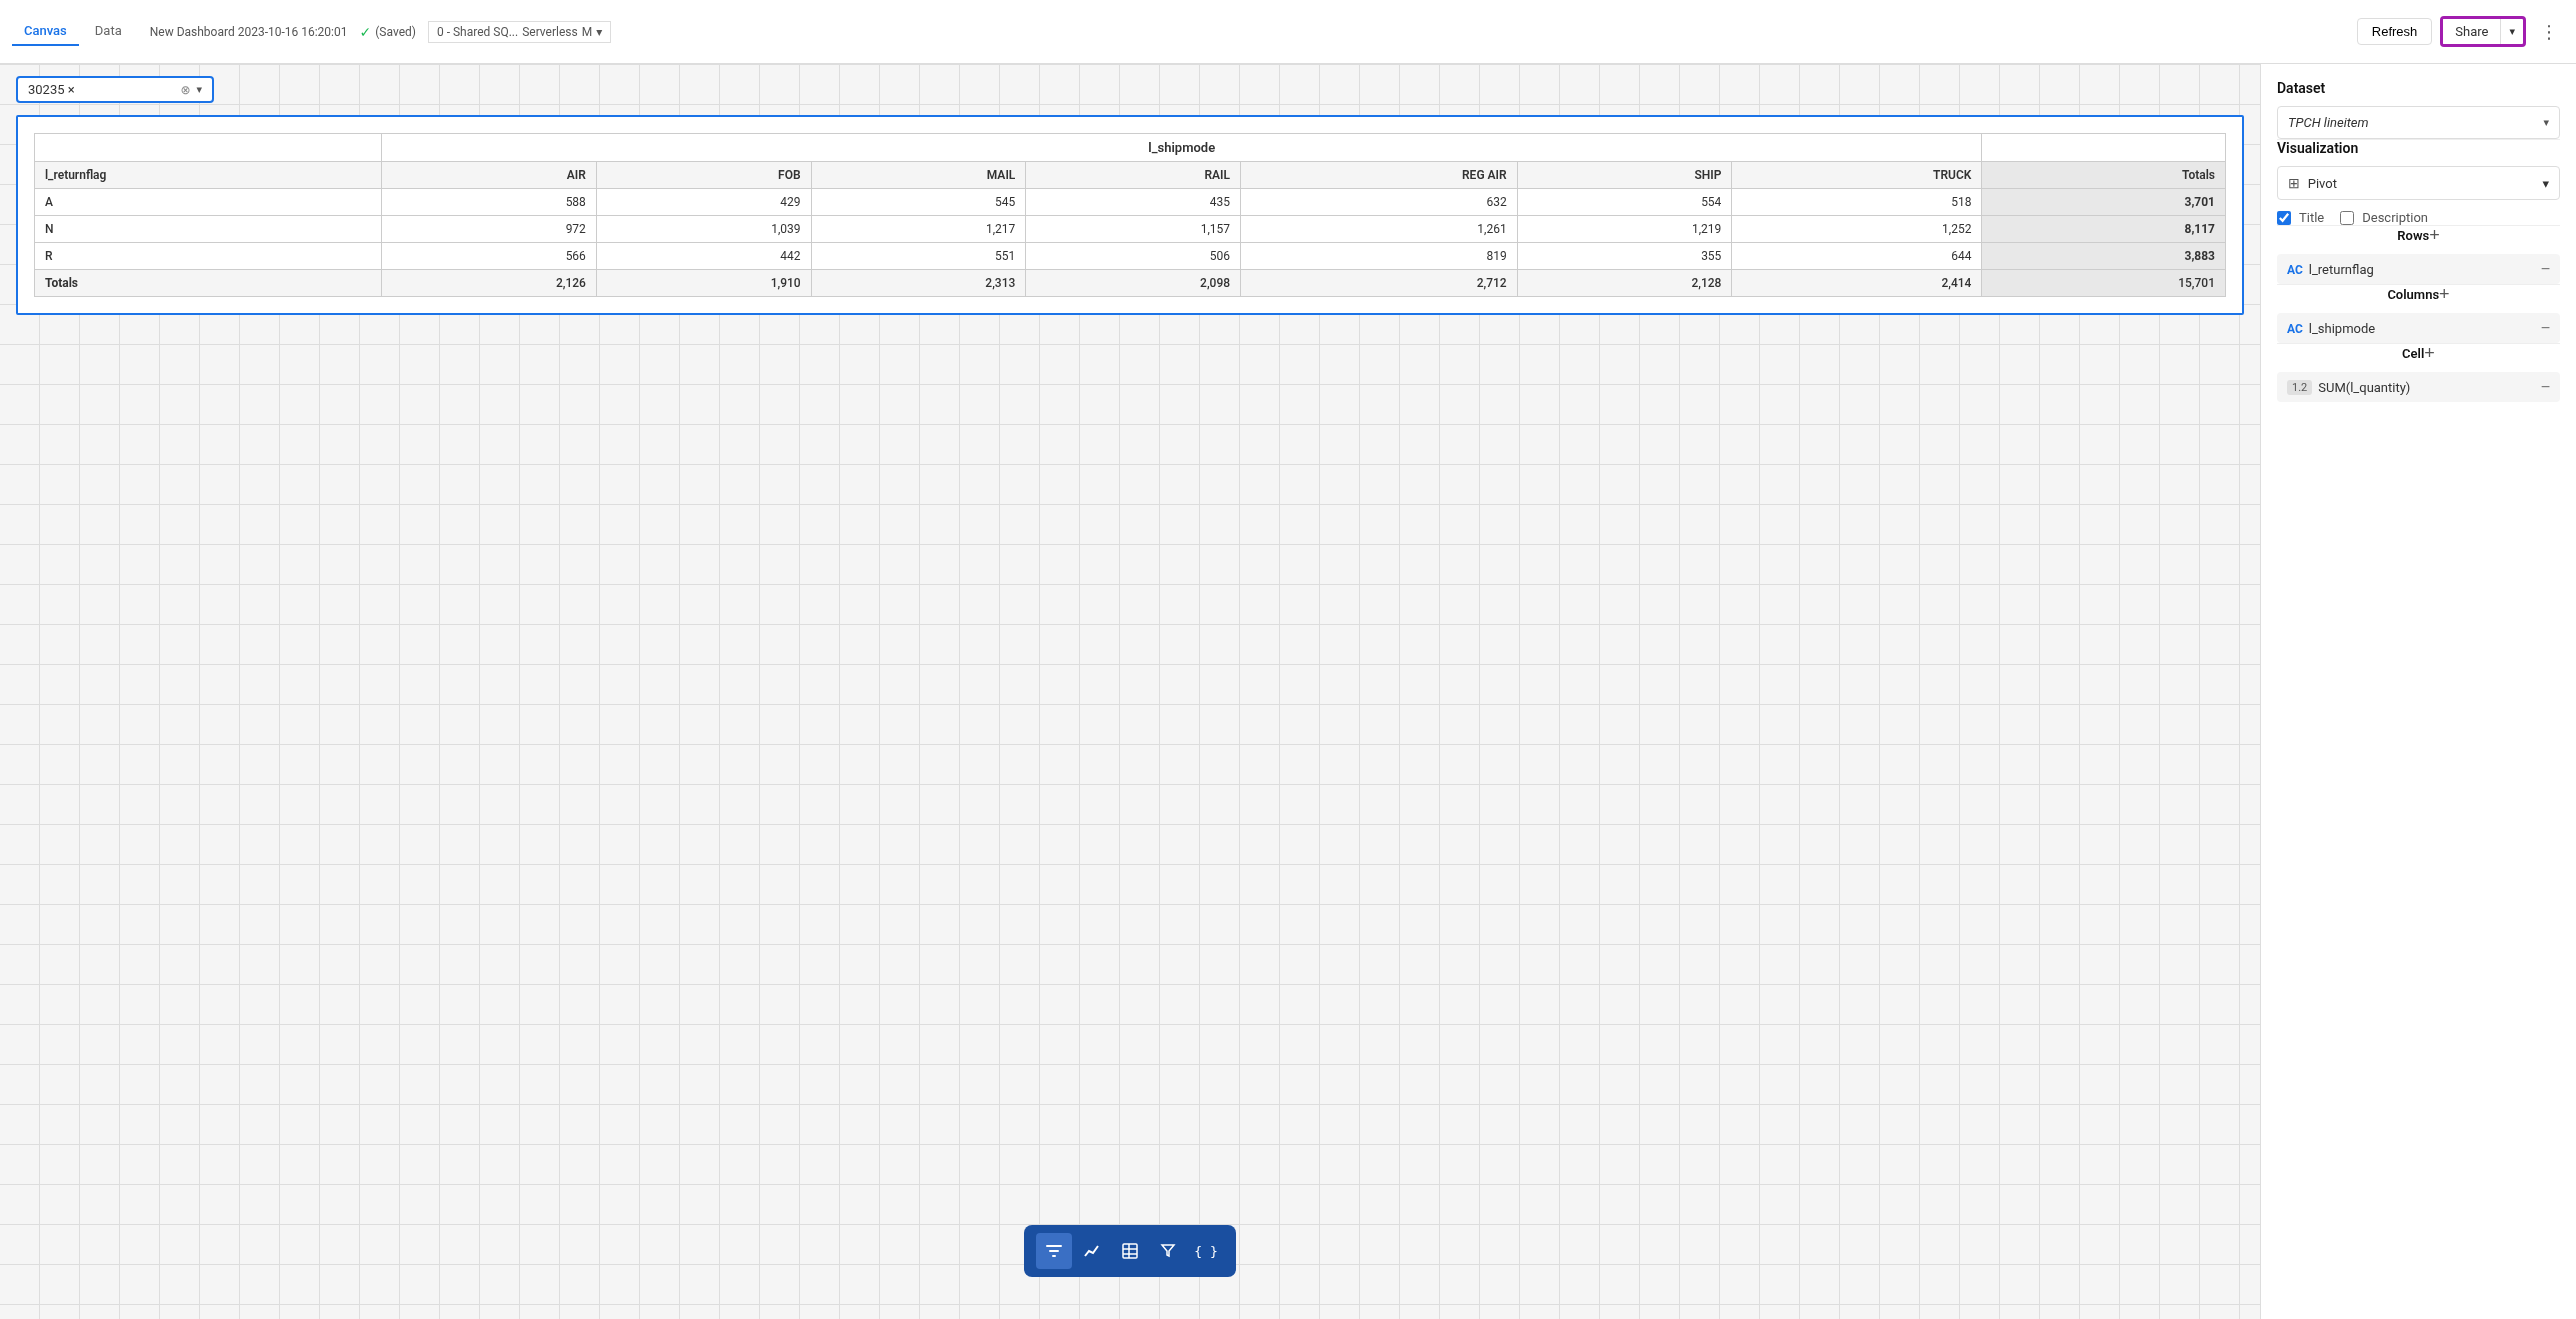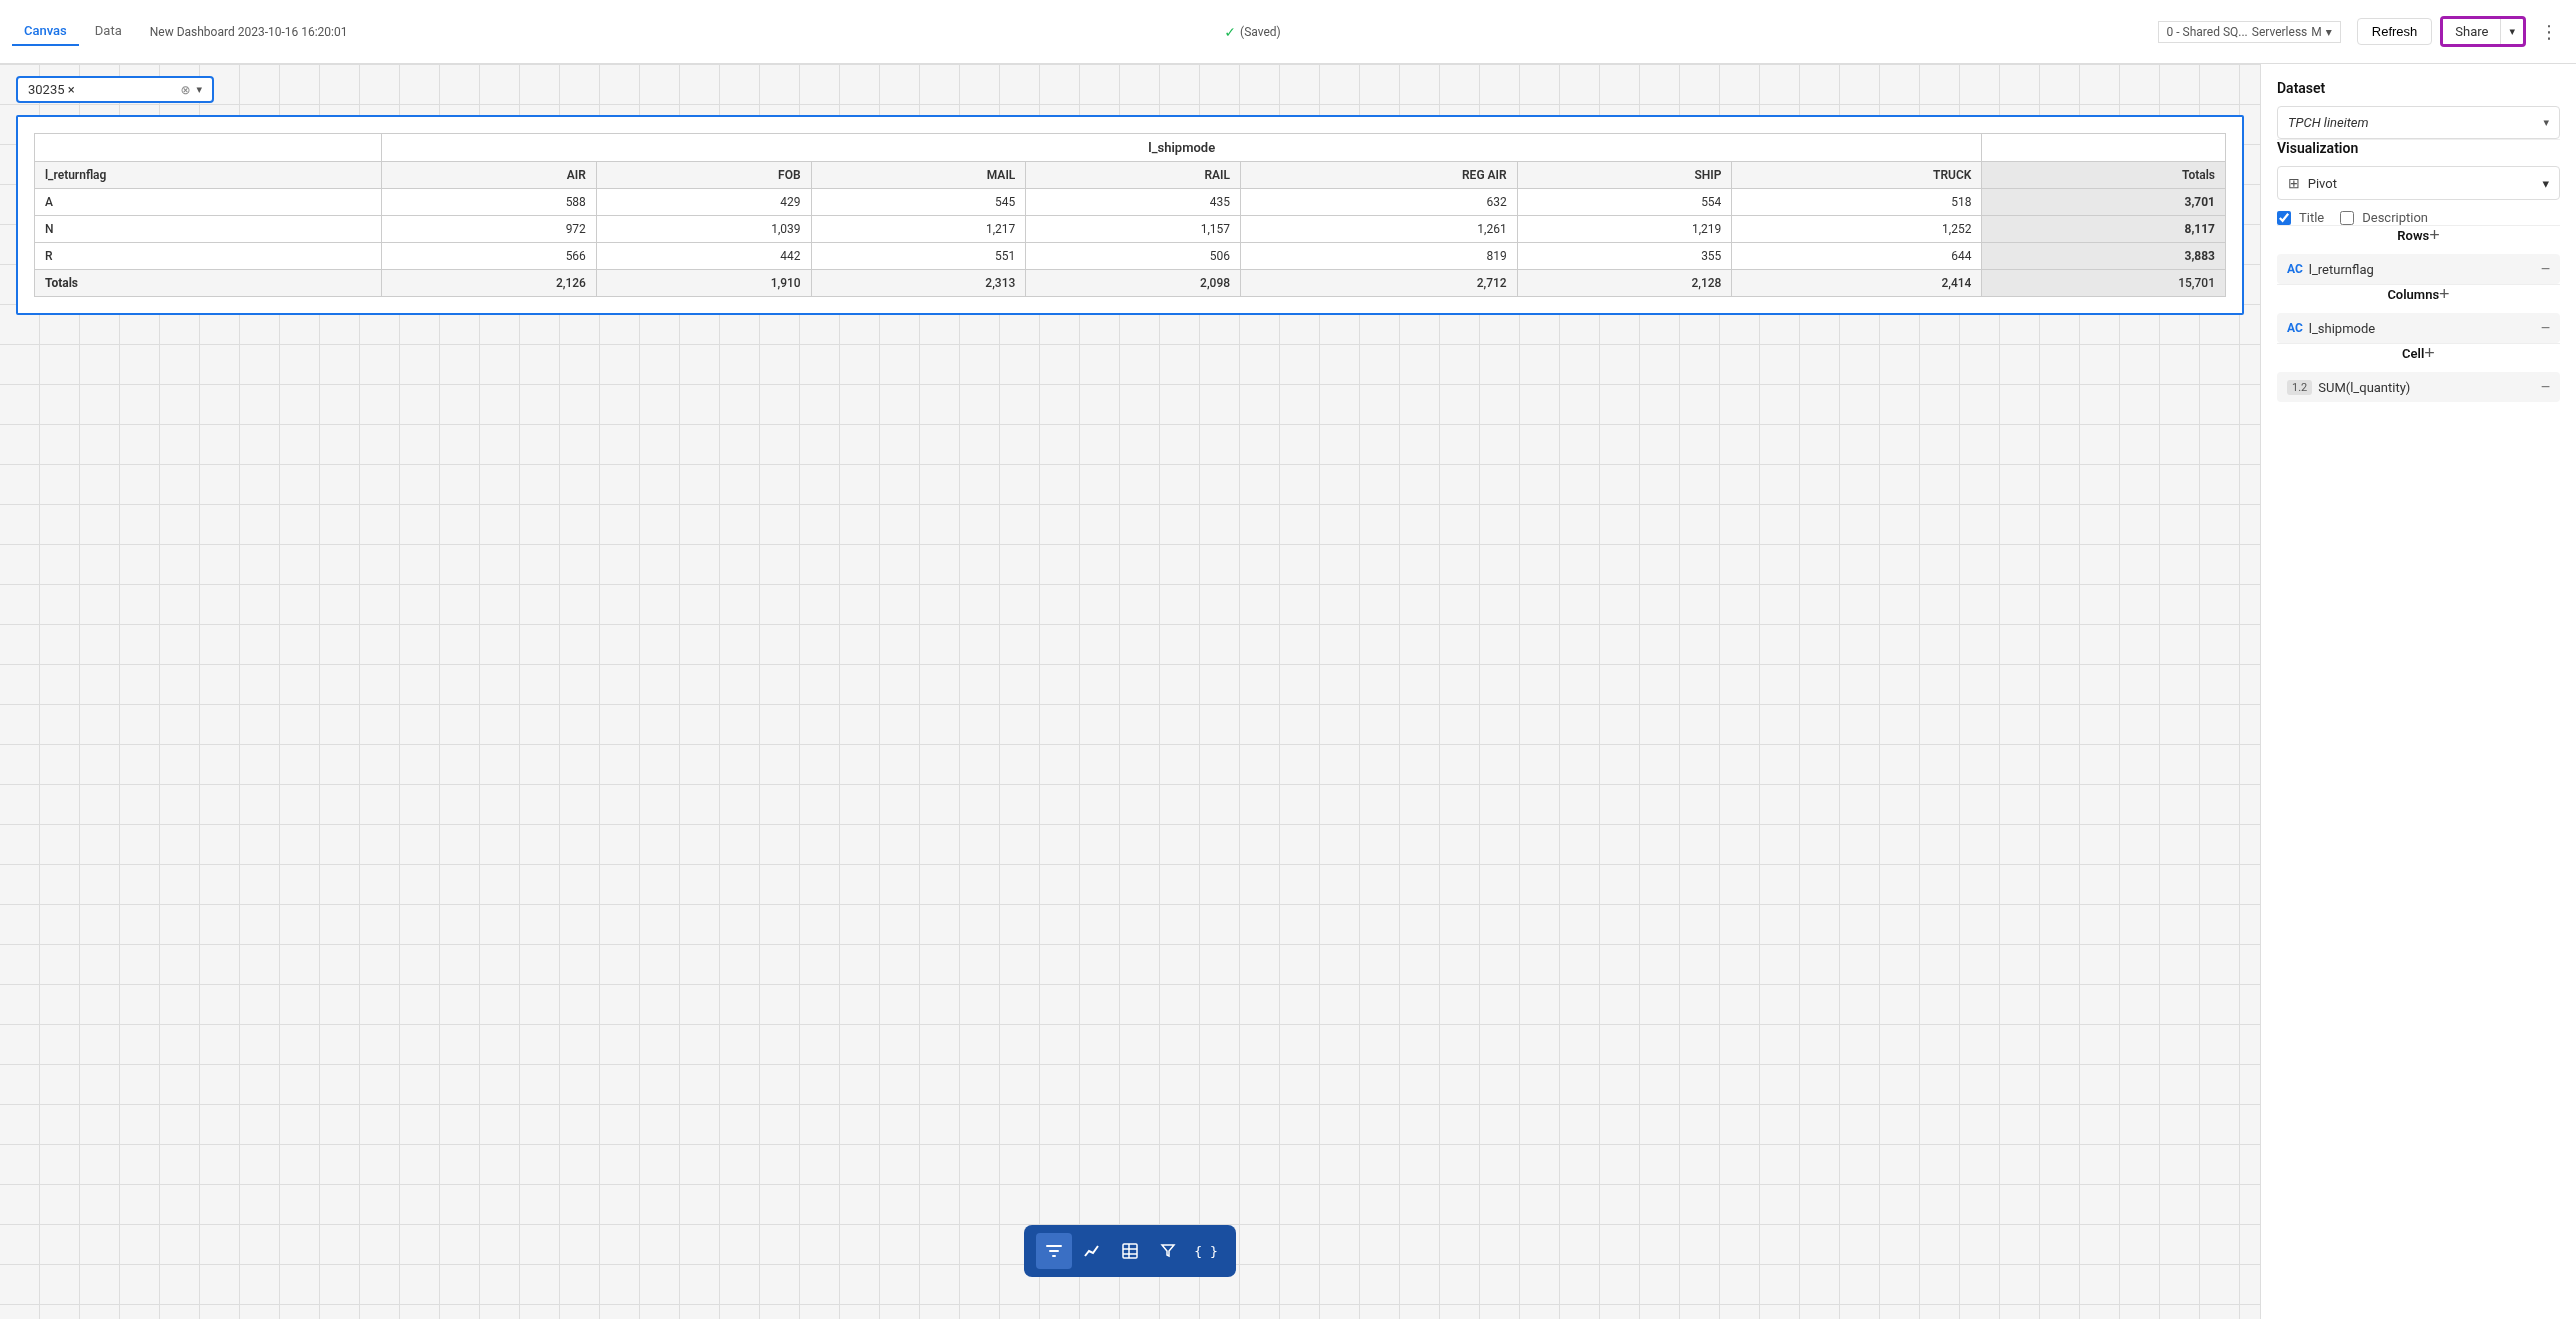--- a/index.html
+++ b/index.html
@@ -10,21 +10,21 @@
       display: flex; align-items: center; height: 64px;
       background: #fff; border-bottom: 1px solid #ddd;
       padding: 0 12px; gap: 16px;
     }
     .topbar-tabs { display: flex; gap: 4px; }
     .tab {
       padding: 6px 12px; cursor: pointer; font-size: 13px;
       border-bottom: 2px solid transparent; color: #666;
     }
     .tab.active { color: #1a73e8; border-bottom: 2px solid #1a73e8; font-weight: 500; }
-    .topbar-center { flex: 1; display: flex; justify-content: space-between; align-items: center; gap: 12px; color: #555; font-size: 12px; }
+    .topbar-center { flex: 1; display: flex; justify-content: flex-start; align-items: center; gap: 12px; color: #555; font-size: 12px; }
     .saved-badge { display: flex; align-items: center; gap: 4px; }
     .saved-badge .check-icon { color: #1db954; font-size: 14px; }
     .connection-badge {
       display: flex; align-items: center; gap: 4px;
       border: 1px solid #ddd; border-radius: 0; padding: 3px 8px;
       font-size: 12px;
     }
     .topbar-actions { display: flex; align-items: center; gap: 8px; }
     .btn-refresh {
       padding: 5px 14px; border: 1px solid #ddd; border-radius: 4px;
@@ -130,21 +130,21 @@
     .section-header {
       display: flex; align-items: center; justify-content: center;
     }
     .section-header-title { font-size: 13px; font-weight: 600; color: #111; }
     .add-btn { background: none; border: none; cursor: pointer; font-size: 18px; color: #555; line-height: 1; }
 
     .field-tag {
       display: flex; align-items: center; justify-content: space-between;
       background: #f5f5f5; border-radius: 4px; padding: 6px 10px;
     }
-    .field-tag-left { display: flex; align-items: center; gap: 6px; }
+    .field-tag-left { display: flex; align-items: flex-end; gap: 6px; }
     .field-tag-icon { font-size: 12px; color: #1a73e8; font-weight: 700; }
     .field-tag-name { font-size: 13px; }
     .field-tag-remove { background: none; border: none; cursor: pointer; font-size: 16px; color: #777; }
 
     .cell-tag {
       display: flex; align-items: center; justify-content: space-between;
       background: #f5f5f5; border-radius: 4px; padding: 6px 10px;
     }
     .cell-tag-left { display: flex; align-items: center; gap: 6px; }
     .cell-tag-badge { background: #e0e0e0; border-radius: 3px; padding: 1px 5px; font-size: 11px; color: #555; }

